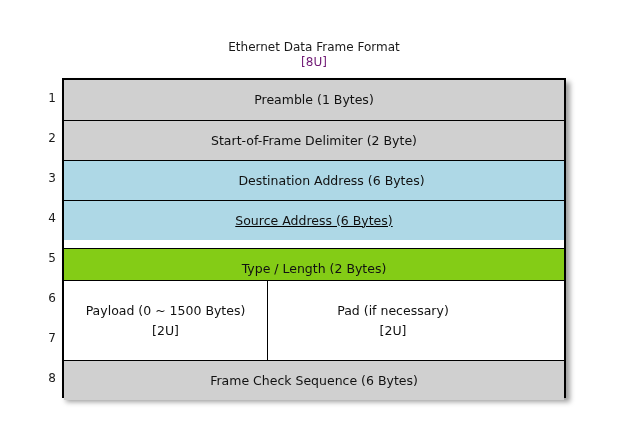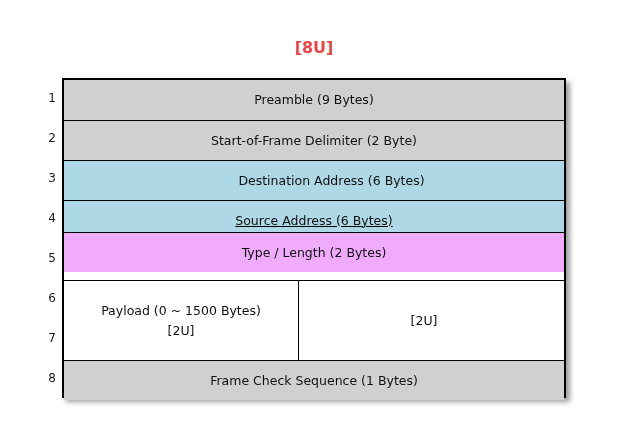--- a/index.html
+++ b/index.html
@@ -31,24 +31,23 @@
     text-align: center;
     line-height: 15px;
   }
   .title-main {
     font-size: 12px;
     color: #1a1a1a;
     letter-spacing: 0px;
     display: block;
   }
   .title-sub {
-    font-size: 16px;
-    color: #ef4444;
+    font-size: 12px;
+    color: #701a75;
     display: block;
-    font-weight: bold;
   }
 
   
   .gutter {
     position: absolute;
     left: 30px;
     top: 78px;
     width: 26px;
     height: 320px;
   }
@@ -109,85 +108,87 @@
   }
   .split-cell {
     display: flex;
     flex-direction: column;
     align-items: center;
     justify-content: center;
     box-sizing: border-box;
     height: 100%;
   }
   .split-cell.left {
-    width: 235px;
+    width: 204px;
     border-right: 1px solid #000000;
   }
   .split-cell.right {
     width: 250px;
   }
   .cell-line {
     font-size: 12.5px;
     color: #111111;
     line-height: 20px;
     text-align: center;
     display: block;
   }
 </style>
 </head>
 <body>
 
 <div id="canvas">
 
   <div class="title-block">
+    <span class="title-main">Ethernet Data Frame Format</span>
     <span class="title-sub">[8U]</span>
   </div>
 
   <div class="gutter">
     <div class="gutter-num" style="top:0px;">1</div>
     <div class="gutter-num" style="top:40px;">2</div>
     <div class="gutter-num" style="top:80px;">3</div>
     <div class="gutter-num" style="top:120px;">4</div>
     <div class="gutter-num" style="top:160px;">5</div>
     <div class="gutter-num" style="top:200px;">6</div>
     <div class="gutter-num" style="top:240px;">7</div>
     <div class="gutter-num" style="top:280px;">8</div>
   </div>
 
   <div class="frame">
 
     <div class="row" style="top:0px; background:#d0d0d0;">
-      <span class="row-label">Preamble (9 Bytes)</span>
+      <span class="row-label">Preamble (1 Bytes)</span>
     </div>
 
     <div class="row divider-top" style="top:40px; background:#d0d0d0;">
       <span class="row-label">Start-of-Frame Delimiter (2 Byte)</span>
     </div>
 
     <div class="row divider-top" style="top:80px; background:#aed8e6;padding-left:35px;">
       <span class="row-label">Destination Address (6 Bytes)</span>
     </div>
 
     <div class="row divider-top" style="top:120px; background:#aed8e6;text-decoration:underline;">
       <span class="row-label">Source Address (6 Bytes)</span>
     </div>
 
-    <div class="row divider-top" style="top:152px; background:#f0abfc;">
+    <div class="row divider-top" style="top:168px; background:#84cc16;">
       <span class="row-label">Type / Length (2 Bytes)</span>
     </div>
 
     <div class="split-band" style="top:200px;">
       <div class="split-cell left">
         <span class="cell-line">Payload (0 ~ 1500 Bytes)</span>
         <span class="cell-line">[2U]</span>
       </div>
       <div class="split-cell right">
+        <span class="cell-line">Pad (if necessary)</span>
         <span class="cell-line">[2U]</span>
       </div>
     </div>
 
     <div class="row divider-top" style="top:280px; background:#d0d0d0;">
-      <span class="row-label">Frame Check Sequence (1 Bytes)</span>
+      <span class="row-label">Frame Check Sequence (6 Bytes)</span>
     </div>
 
   </div>
 
 </div>
 
 </body></html>

